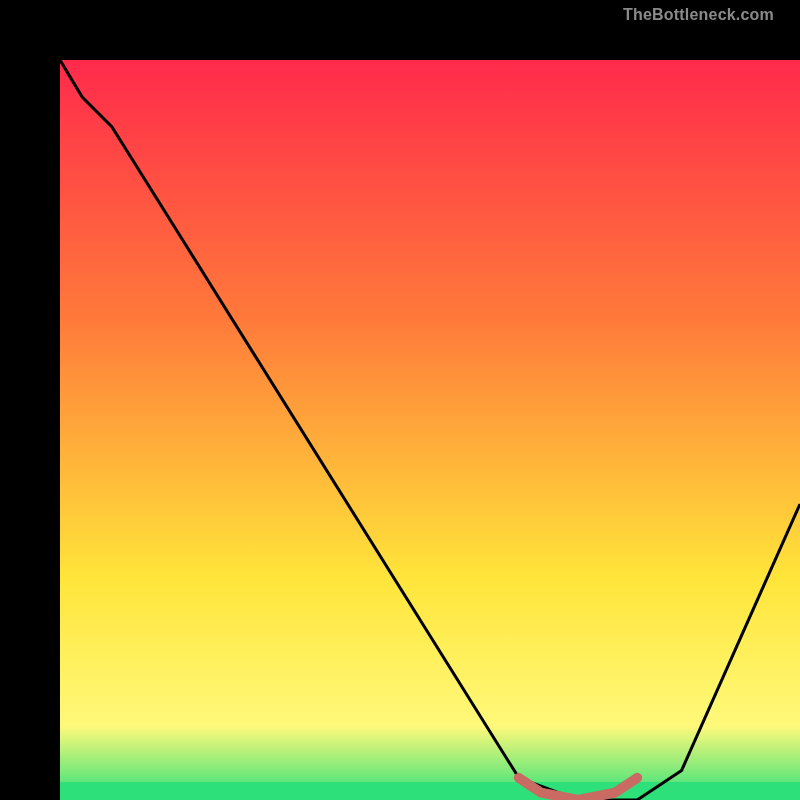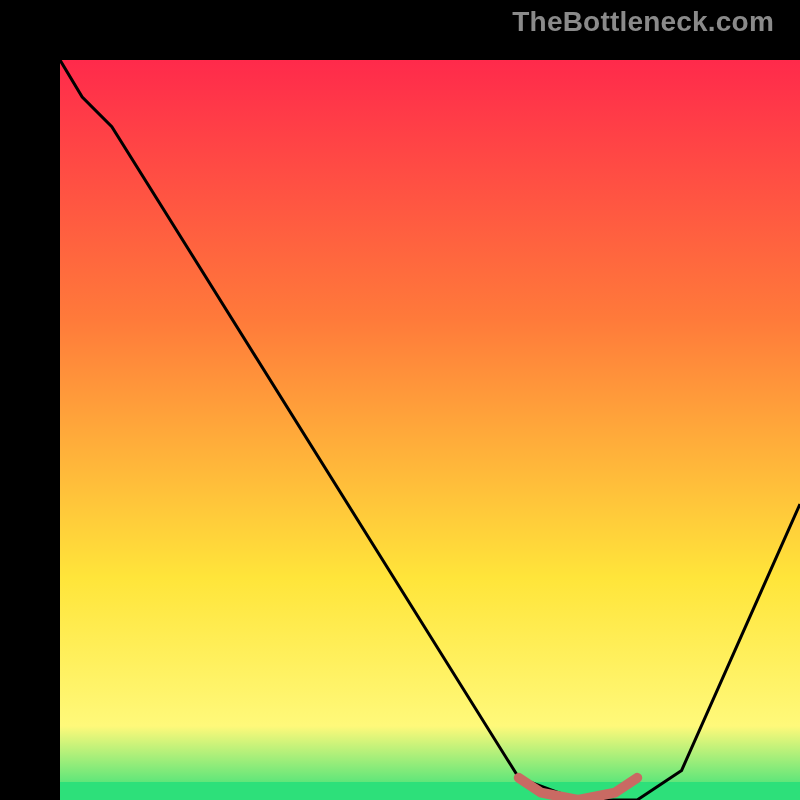--- a/index.html
+++ b/index.html
@@ -16,21 +16,21 @@
     left: 30px;
     top: 30px;
     width: 740px;
     height: 740px;
     background: #000;
   }
   .watermark {
     position: absolute;
     top: 6px;
     right: 26px;
-    font-size: 28px;
+    font-size: 16px;
     font-weight: 600;
     color: #8a8a8a;
     letter-spacing: 0.2px;
   }
   svg {
     position: absolute;
     left: 30px;
     top: 30px;
     width: 740px;
     height: 740px;

